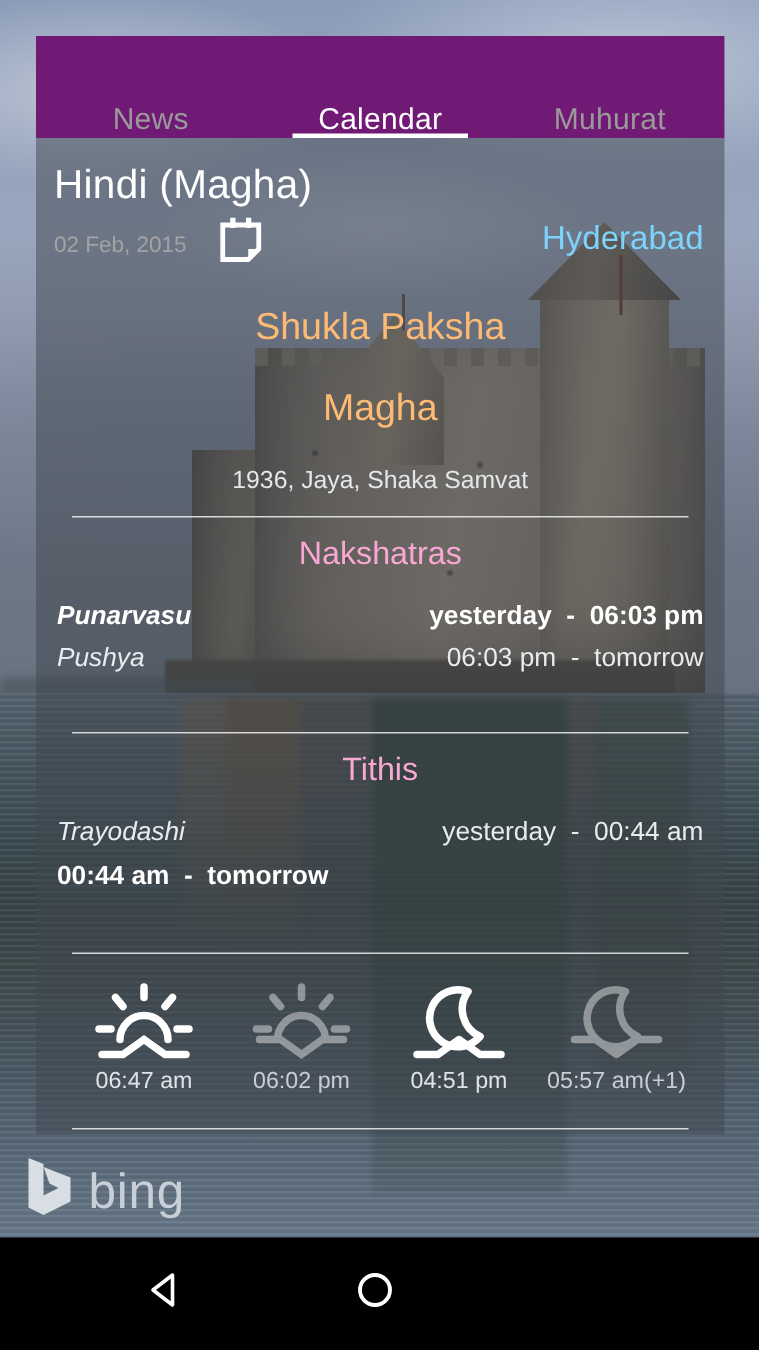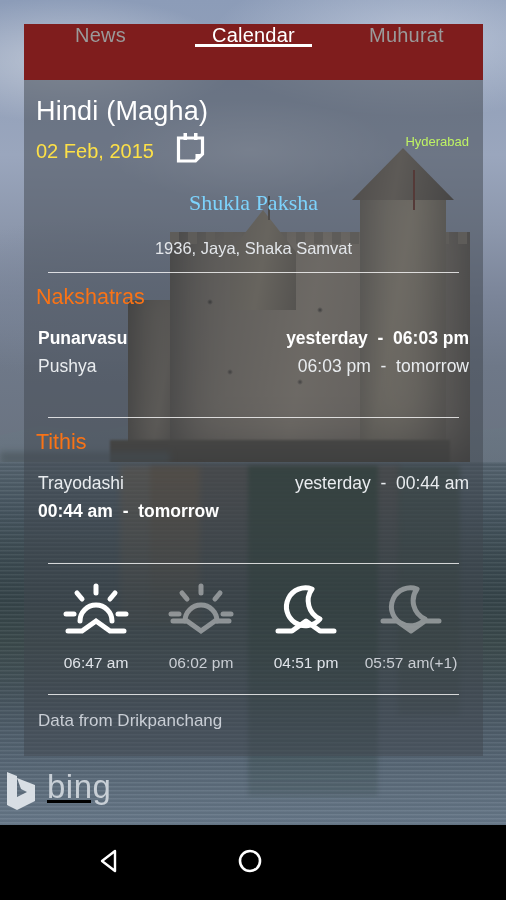--- a/index.html
+++ b/index.html
@@ -122,21 +122,21 @@
 
   
   #card {
     position:absolute; left:24px; top:24px; width:459px; height:732px;
     background:rgba(64,70,78,.50);
     overflow:hidden;
   }
 
   
   #tabbar{
-    height:56px; background:#7f1d1d; display:flex; align-items:flex-start;
+    height:68px; background:#701a75; display:flex; align-items:flex-end;
     position:relative;
   }
   .tab{
     flex:1; display:flex; align-items:center; justify-content:center;
     font-size:20px; color:#9a9a9a; letter-spacing:.2px; position:relative;
   }
   .tab.active{ color:#ffffff; }
   .tab.active::after{
     content:""; position:absolute; left:12%; right:12%; bottom:0;
     height:3px; background:#ffffff;
@@ -145,65 +145,65 @@
   
   #body{ padding:0 12px; position:relative; }
 
   .title{
     color:#fff; font-size:27px; font-weight:400; letter-spacing:.2px;
     padding:16px 0 0 0; line-height:1.15;
   }
   .subrow{
     display:flex; align-items:center; margin-top:6px; position:relative;
   }
-  .date{ color:#fde047; font-size:20px; }
+  .date{ color:#a3a3a3; font-size:15px; }
   .cal-icon{ margin-left:22px; display:block; }
   .city{
     position:absolute; right:2px; top:1px;
-    color:#bef264; font-size:13px;
+    color:#7dd3fc; font-size:22px;
   }
 
   .center{ text-align:center; }
-  .paksha{ color:#7dd3fc; font-size:22px; margin-top:18px; line-height:1.45;font-family:Liberation Serif, serif; }
+  .paksha{ color:#fdba74; font-size:25px; margin-top:18px; line-height:1.45; }
   .samvat{ color:#e3e6ea; font-size:16.5px; margin-top:20px; }
 
   .divider{
     height:1px; background:rgba(255,255,255,.78); margin:14px 12px 0 12px;
   }
 
   .section-head{
-    text-align:left; color:#f97316; font-size:21.5px; margin-top:12px;
+    text-align:center; color:#f9a8d4; font-size:21.5px; margin-top:12px;
   }
 
   .rows{ margin-top:14px; }
   .row{
     display:flex; align-items:baseline; justify-content:space-between;
     font-size:17.5px; line-height:1.62; padding:0 2px;
   }
-  .row .nm{ color:#e9ecef; }
+  .row .nm{ color:#e9ecef;font-style:italic; }
   .row .tm{ color:#e9ecef; white-space:pre; }
   .row.hi .nm, .row.hi .tm{ color:#ffffff; font-weight:bold; }
 
   
   .astro{
     display:flex; justify-content:space-between; padding:16px 10px 0 10px;
   }
   .astro-cell{ width:100px; text-align:center; }
   .astro-cell svg{ display:block; margin:0 auto; }
-  .astro-time{ color:#dfe3e8; font-size:15.5px; margin-top:14px; }
+  .astro-time{ color:#dfe3e8; font-size:15.5px; }
   .astro-cell.dim svg{ opacity:.42; }
   .astro-cell.dim .astro-time{ color:#c9cdd3; }
 
   .source{ color:#c9ced5; font-size:17px; padding:16px 2px 0 2px; }
 
   
   #footer{
     position:absolute; left:0; top:756px; width:506px; height:69px;
   }
-  .bing{ position:absolute; left:4px; top:14px; display:flex; align-items:flex-start;text-decoration:underline; }
+  .bing{ position:absolute; left:16px; top:14px; display:flex; align-items:center; }
   .bing-word{
     color:#c8cfd6; font-size:33px; margin-left:9px; letter-spacing:.5px; line-height:1;
   }
 
   
   #navbar{
     position:absolute; left:0; bottom:0; width:506px; height:75px;
     background:#000; display:flex; align-items:center;
   }
   .nav-back{ position:absolute; left:95px; }
@@ -251,20 +251,21 @@
           <rect x="18" y="0" width="3.5" height="7" fill="#fff"></rect>
           <path d="M2.5 5 H26.5 V21 L19.5 28 H2.5 Z" fill="none" stroke="#fff" stroke-width="3.2"></path>
           <path d="M26.5 21 L19.5 21 L19.5 28 Z" fill="#fff"></path>
         </svg>
       </span>
       <span class="city">Hyderabad</span>
     </div>
 
     <div class="center">
       <div class="paksha">Shukla Paksha</div>
+      <div class="paksha">Magha</div>
       <div class="samvat">1936, Jaya, Shaka Samvat</div>
     </div>
 
     <div class="divider"></div>
 
     <div class="section-head">Nakshatras</div>
     <div class="rows">
       <div class="row hi">
         <span class="nm">Punarvasu</span>
         <span class="tm">yesterday  -  06:03 pm</span>

